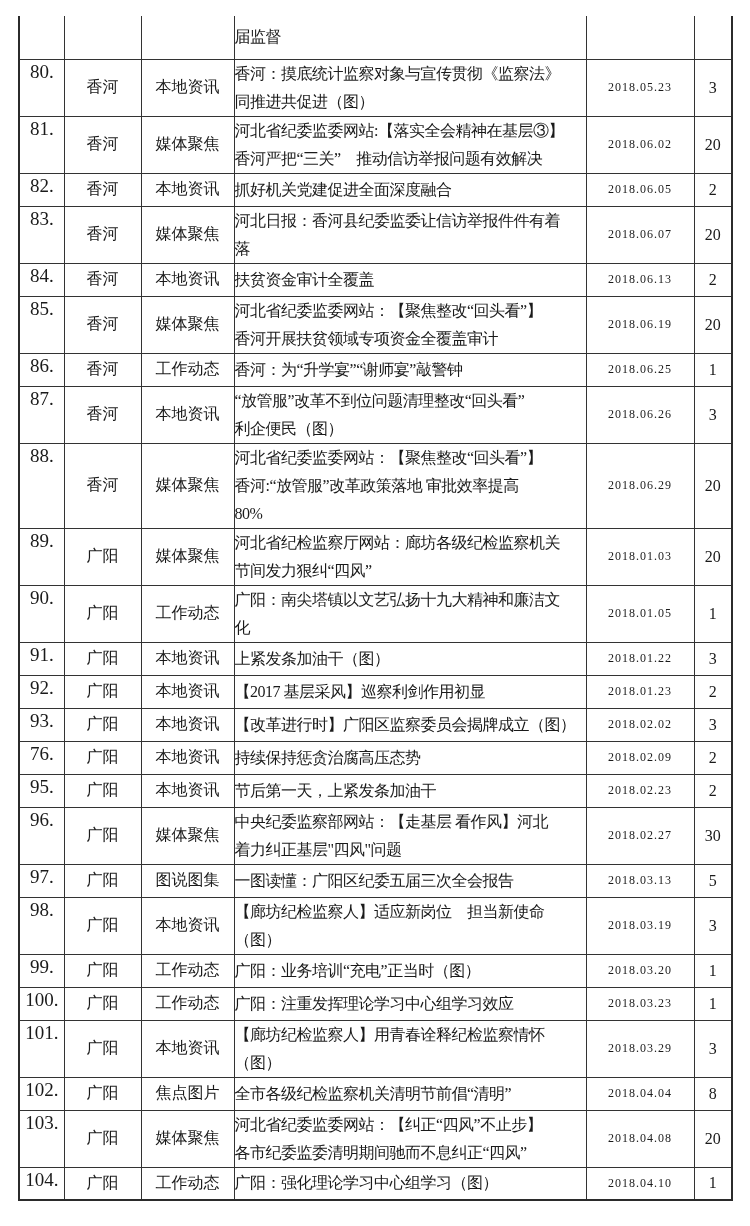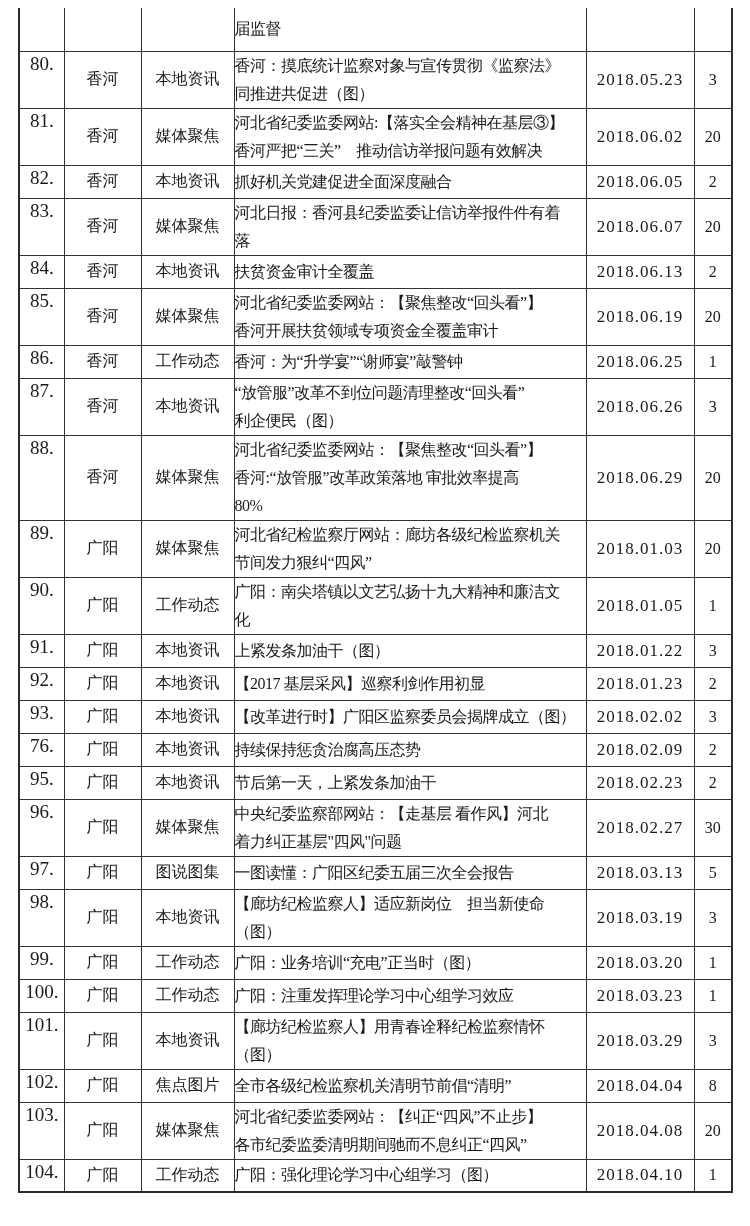--- a/index.html
+++ b/index.html
@@ -16,21 +16,21 @@
   }
   .page {
     position: relative;
     width: 750px;
     height: 1226px;
     background: #ffffff;
   }
   table.report {
     position: absolute;
     left: 18px;
-    top: 8px;
+    top: 16px;
     width: 713px;
     border-collapse: collapse;
     table-layout: fixed;
     border-left: 2px solid #2b2b2b;
     border-right: 2px solid #2b2b2b;
     border-bottom: 2px solid #2b2b2b;
     border-top: none;
   }
   table.report td {
     border: 1px solid #333333;
@@ -57,21 +57,21 @@
     text-align: left;
     font-size: 16px;
     line-height: 28px;
     padding: 0 1px 0 9px;
     white-space: pre;
     letter-spacing: -0.5px;
   }
   td.c-date {
     vertical-align: middle;
     text-align: center;
-    font-size: 17px;
+    font-size: 12px;
     letter-spacing: 1px;
   }
   td.c-score {
     vertical-align: middle;
     text-align: center;
     font-size: 16px;
   }
 </style>
 </head>
 <body>

